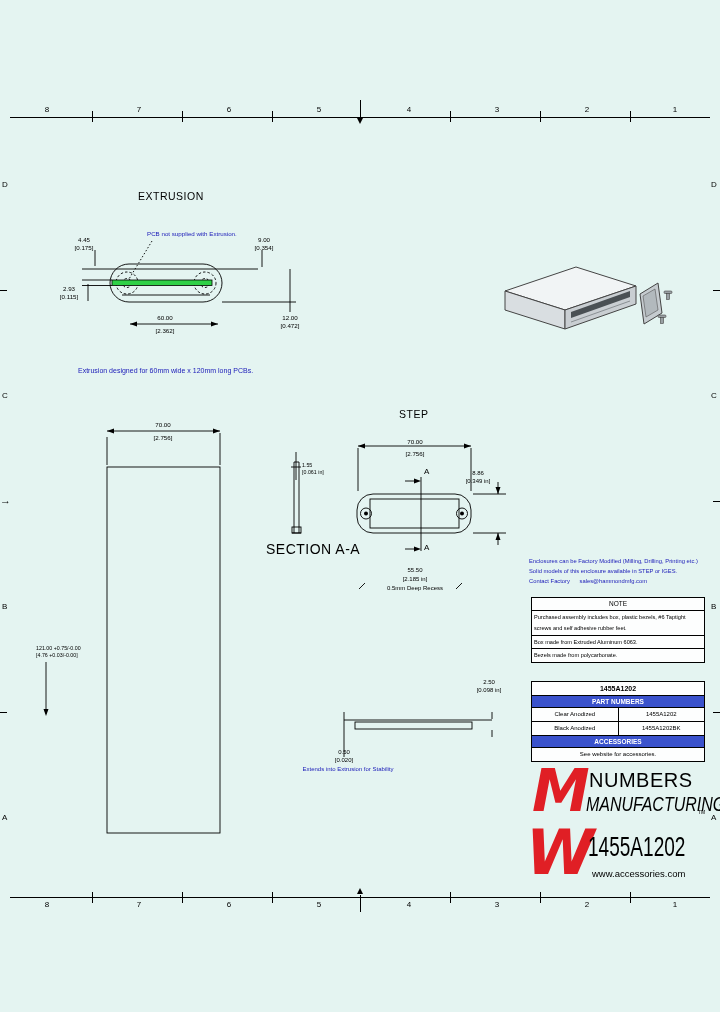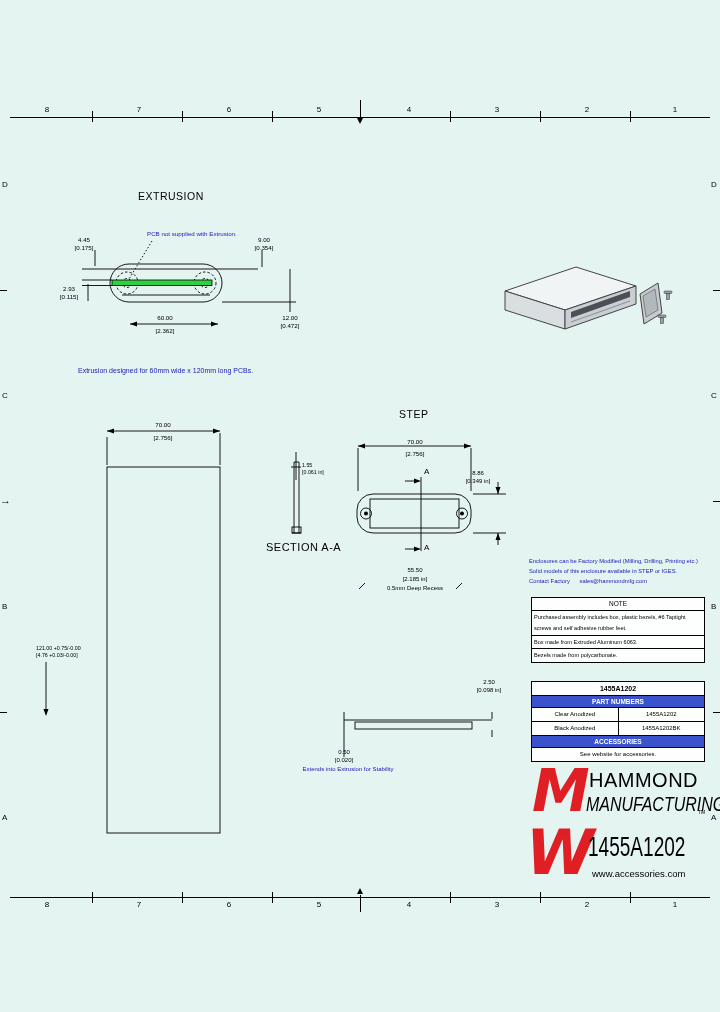--- a/index.html
+++ b/index.html
@@ -232,21 +232,21 @@
   <div class="t" style="left:424px;top:467px;font-size:8px">A</div>
   <div class="t" style="left:424px;top:543px;font-size:8px">A</div>
   <div class="dim" style="left:452px;top:470px;width:52px;font-size:6px">
     <span class="ln2">8.86</span>
     <span class="ln2">[0.349 in]</span>
   </div>
   <div class="dim" style="left:302px;top:462px;width:44px;font-size:5.3px;line-height:6.5px;text-align:left">
     <span class="ln2">1.55</span>
     <span class="ln2">[0.061 in]</span>
   </div>
-  <div class="t" style="left:266px;top:541px;font-size:11px;letter-spacing:.5px">SECTION A-A</div>
+  <div class="t" style="left:266px;top:541px;font-size:14px;letter-spacing:.5px">SECTION A-A</div>
 
   <div class="dim" style="left:372px;top:566px;width:86px;font-size:6px;line-height:9px">
     <span class="ln2">55.50</span>
     <span class="ln2">[2.185 in]</span>
     <span class="ln2">0.5mm Deep Recess</span>
   </div>
 
   <div class="dim" style="left:464px;top:679px;width:50px;font-size:6px">
     <span class="ln2">2.50</span>
     <span class="ln2">[0.098 in]</span>
@@ -278,19 +278,19 @@
     <div class="pt-row">
       <div class="pt-cell l">Black Anodized</div>
       <div class="pt-cell">1455A1202BK</div>
     </div>
     <div class="pt-band">ACCESSORIES</div>
     <div class="pt-last">See website for accessories.</div>
   </div>
 
   <div class="logoglyph" style="left:532px;top:764px;font-size:58px;line-height:55px">M</div>
   <div class="logoglyph" style="left:526px;top:823px;font-size:62px;line-height:60px">W</div>
-  <div class="t" style="left:589px;top:769px;font-size:20px;letter-spacing:.5px">HAMMOND</div>
+  <div class="t" style="left:589px;top:769px;font-size:20px;letter-spacing:.5px">NUMBERS</div>
   <div class="t" style="left:586px;top:793px;font-size:20px;font-style:italic;transform:scaleX(.8);transform-origin:left top">MANUFACTURING</div>
   <div class="t" style="left:698px;top:809px;font-size:5px">TM</div>
   <div class="t" style="left:588px;top:831px;font-size:28px;transform:scaleX(.68);transform-origin:left top">1455A1202</div>
   <div class="t" style="left:592px;top:868px;font-size:9.5px">www.accessories.com</div>
 
 </div>
 
 </body></html>

